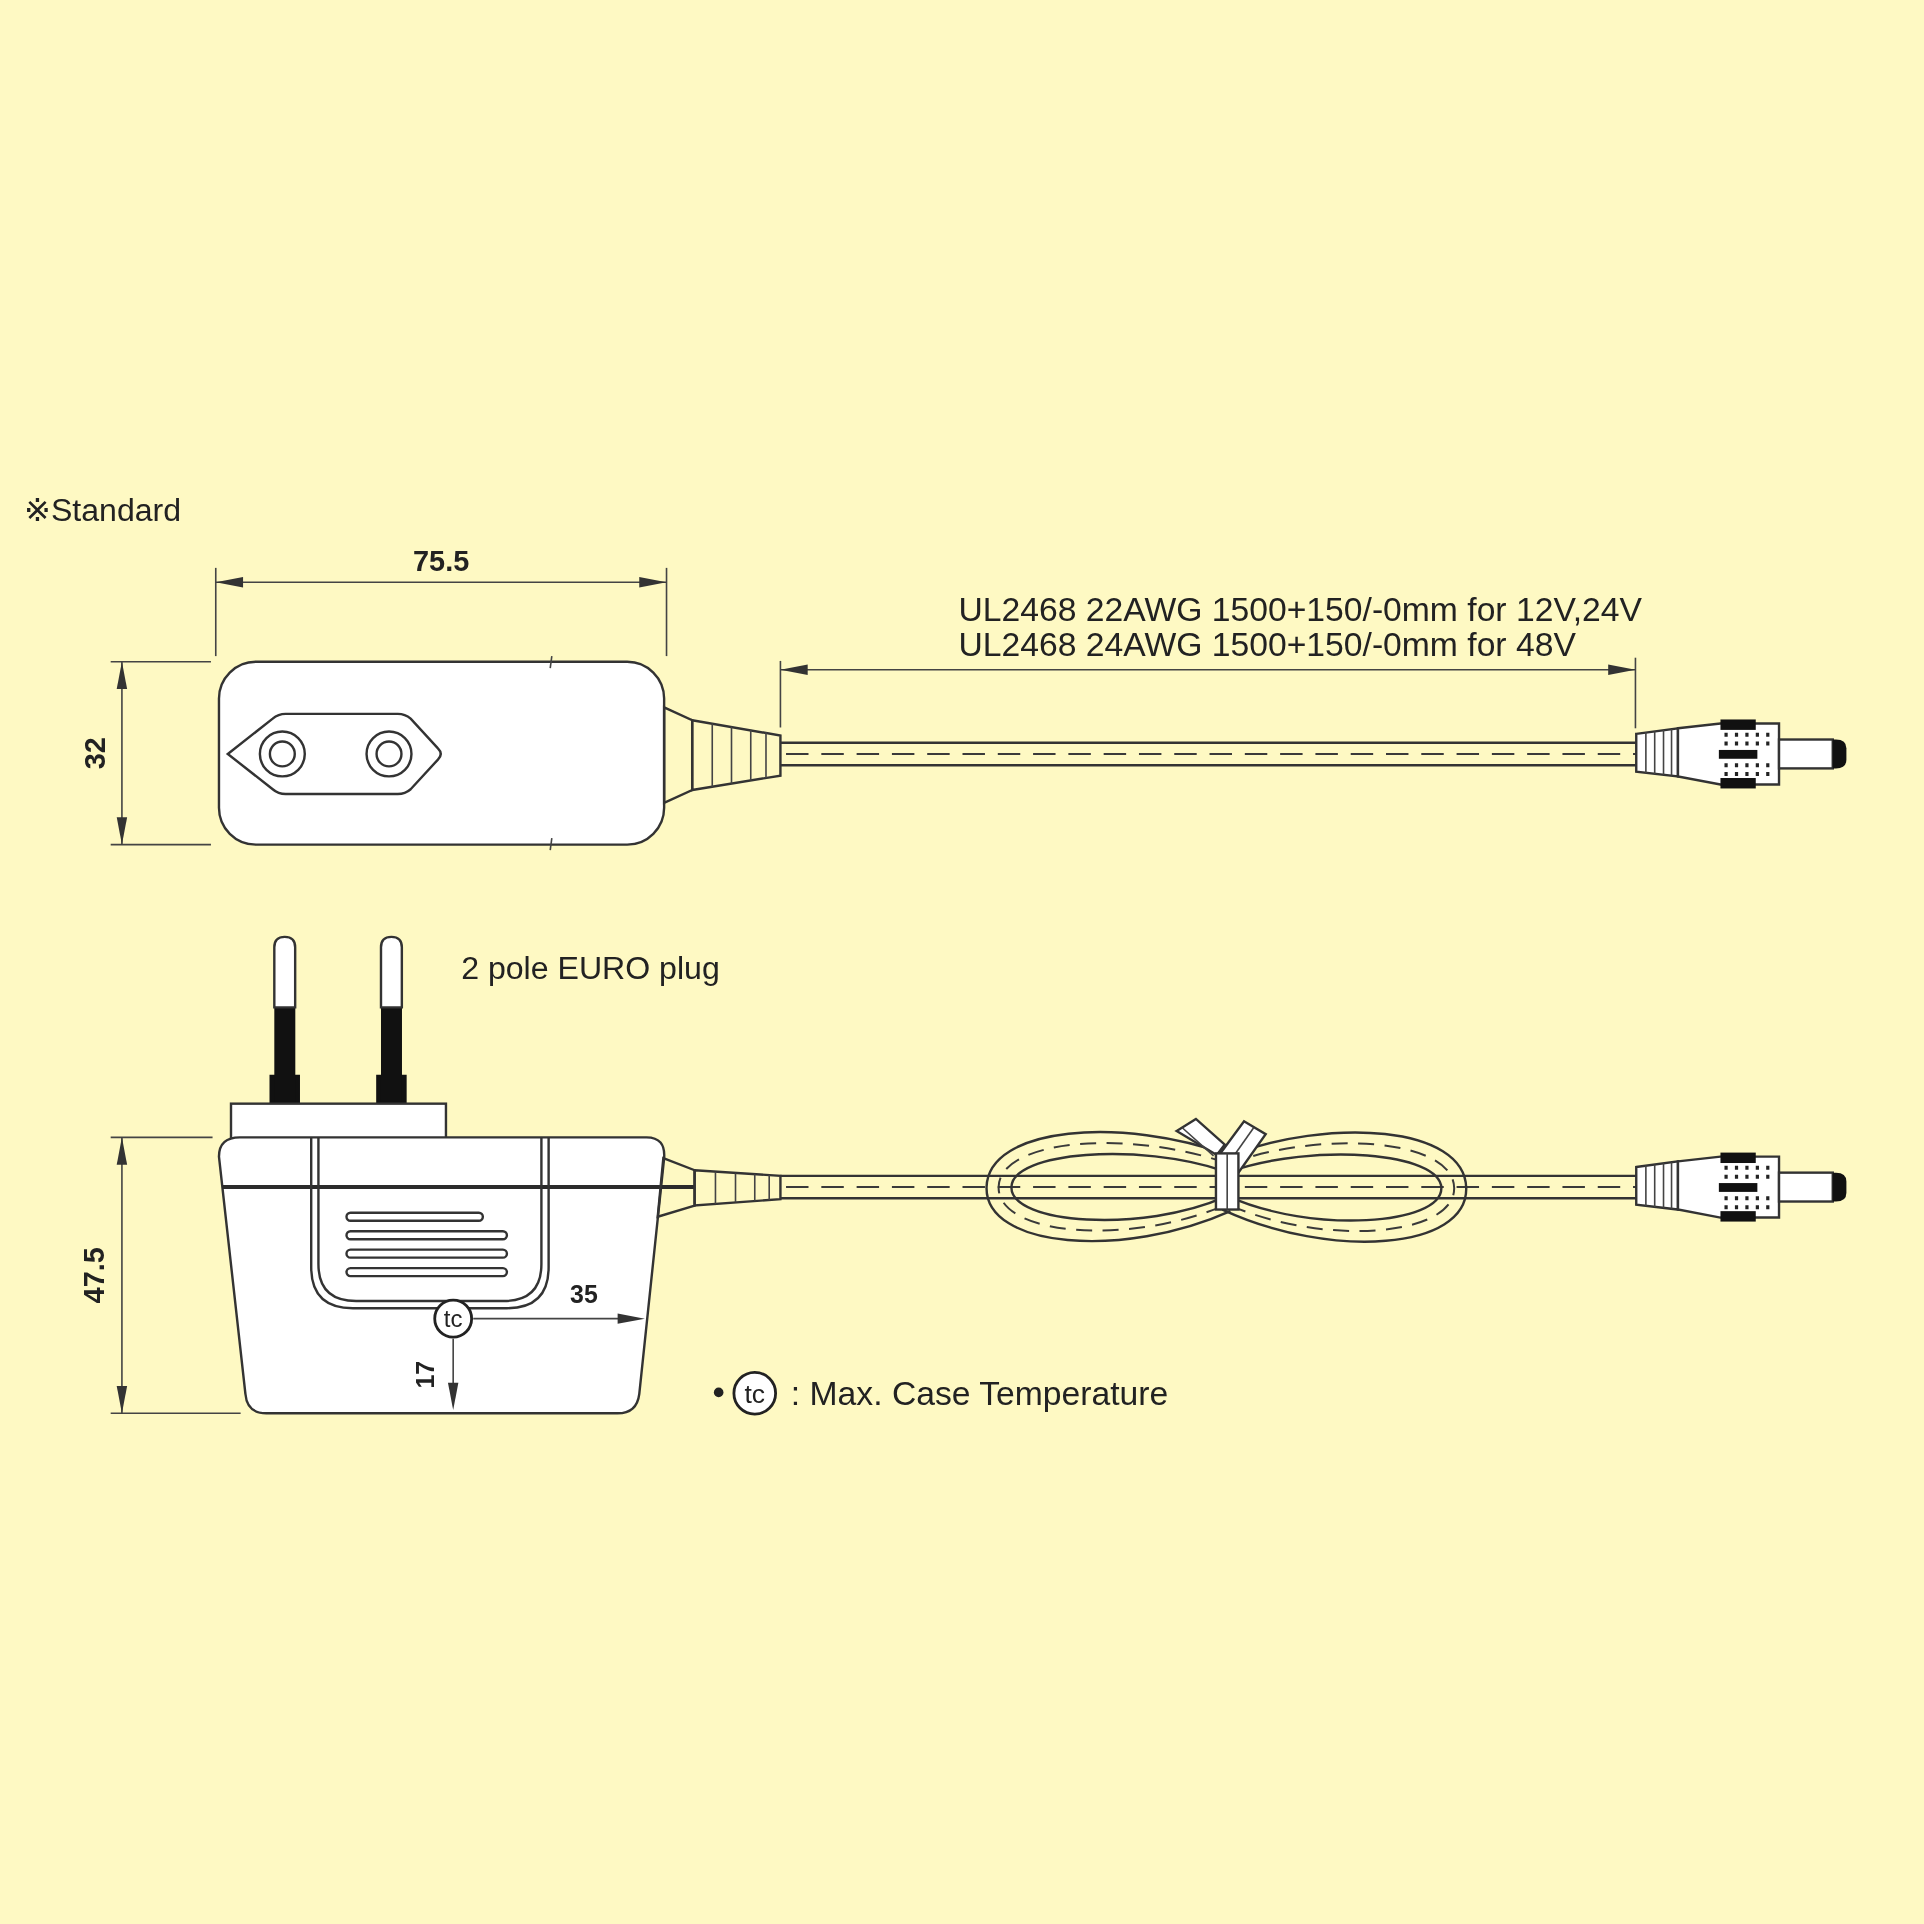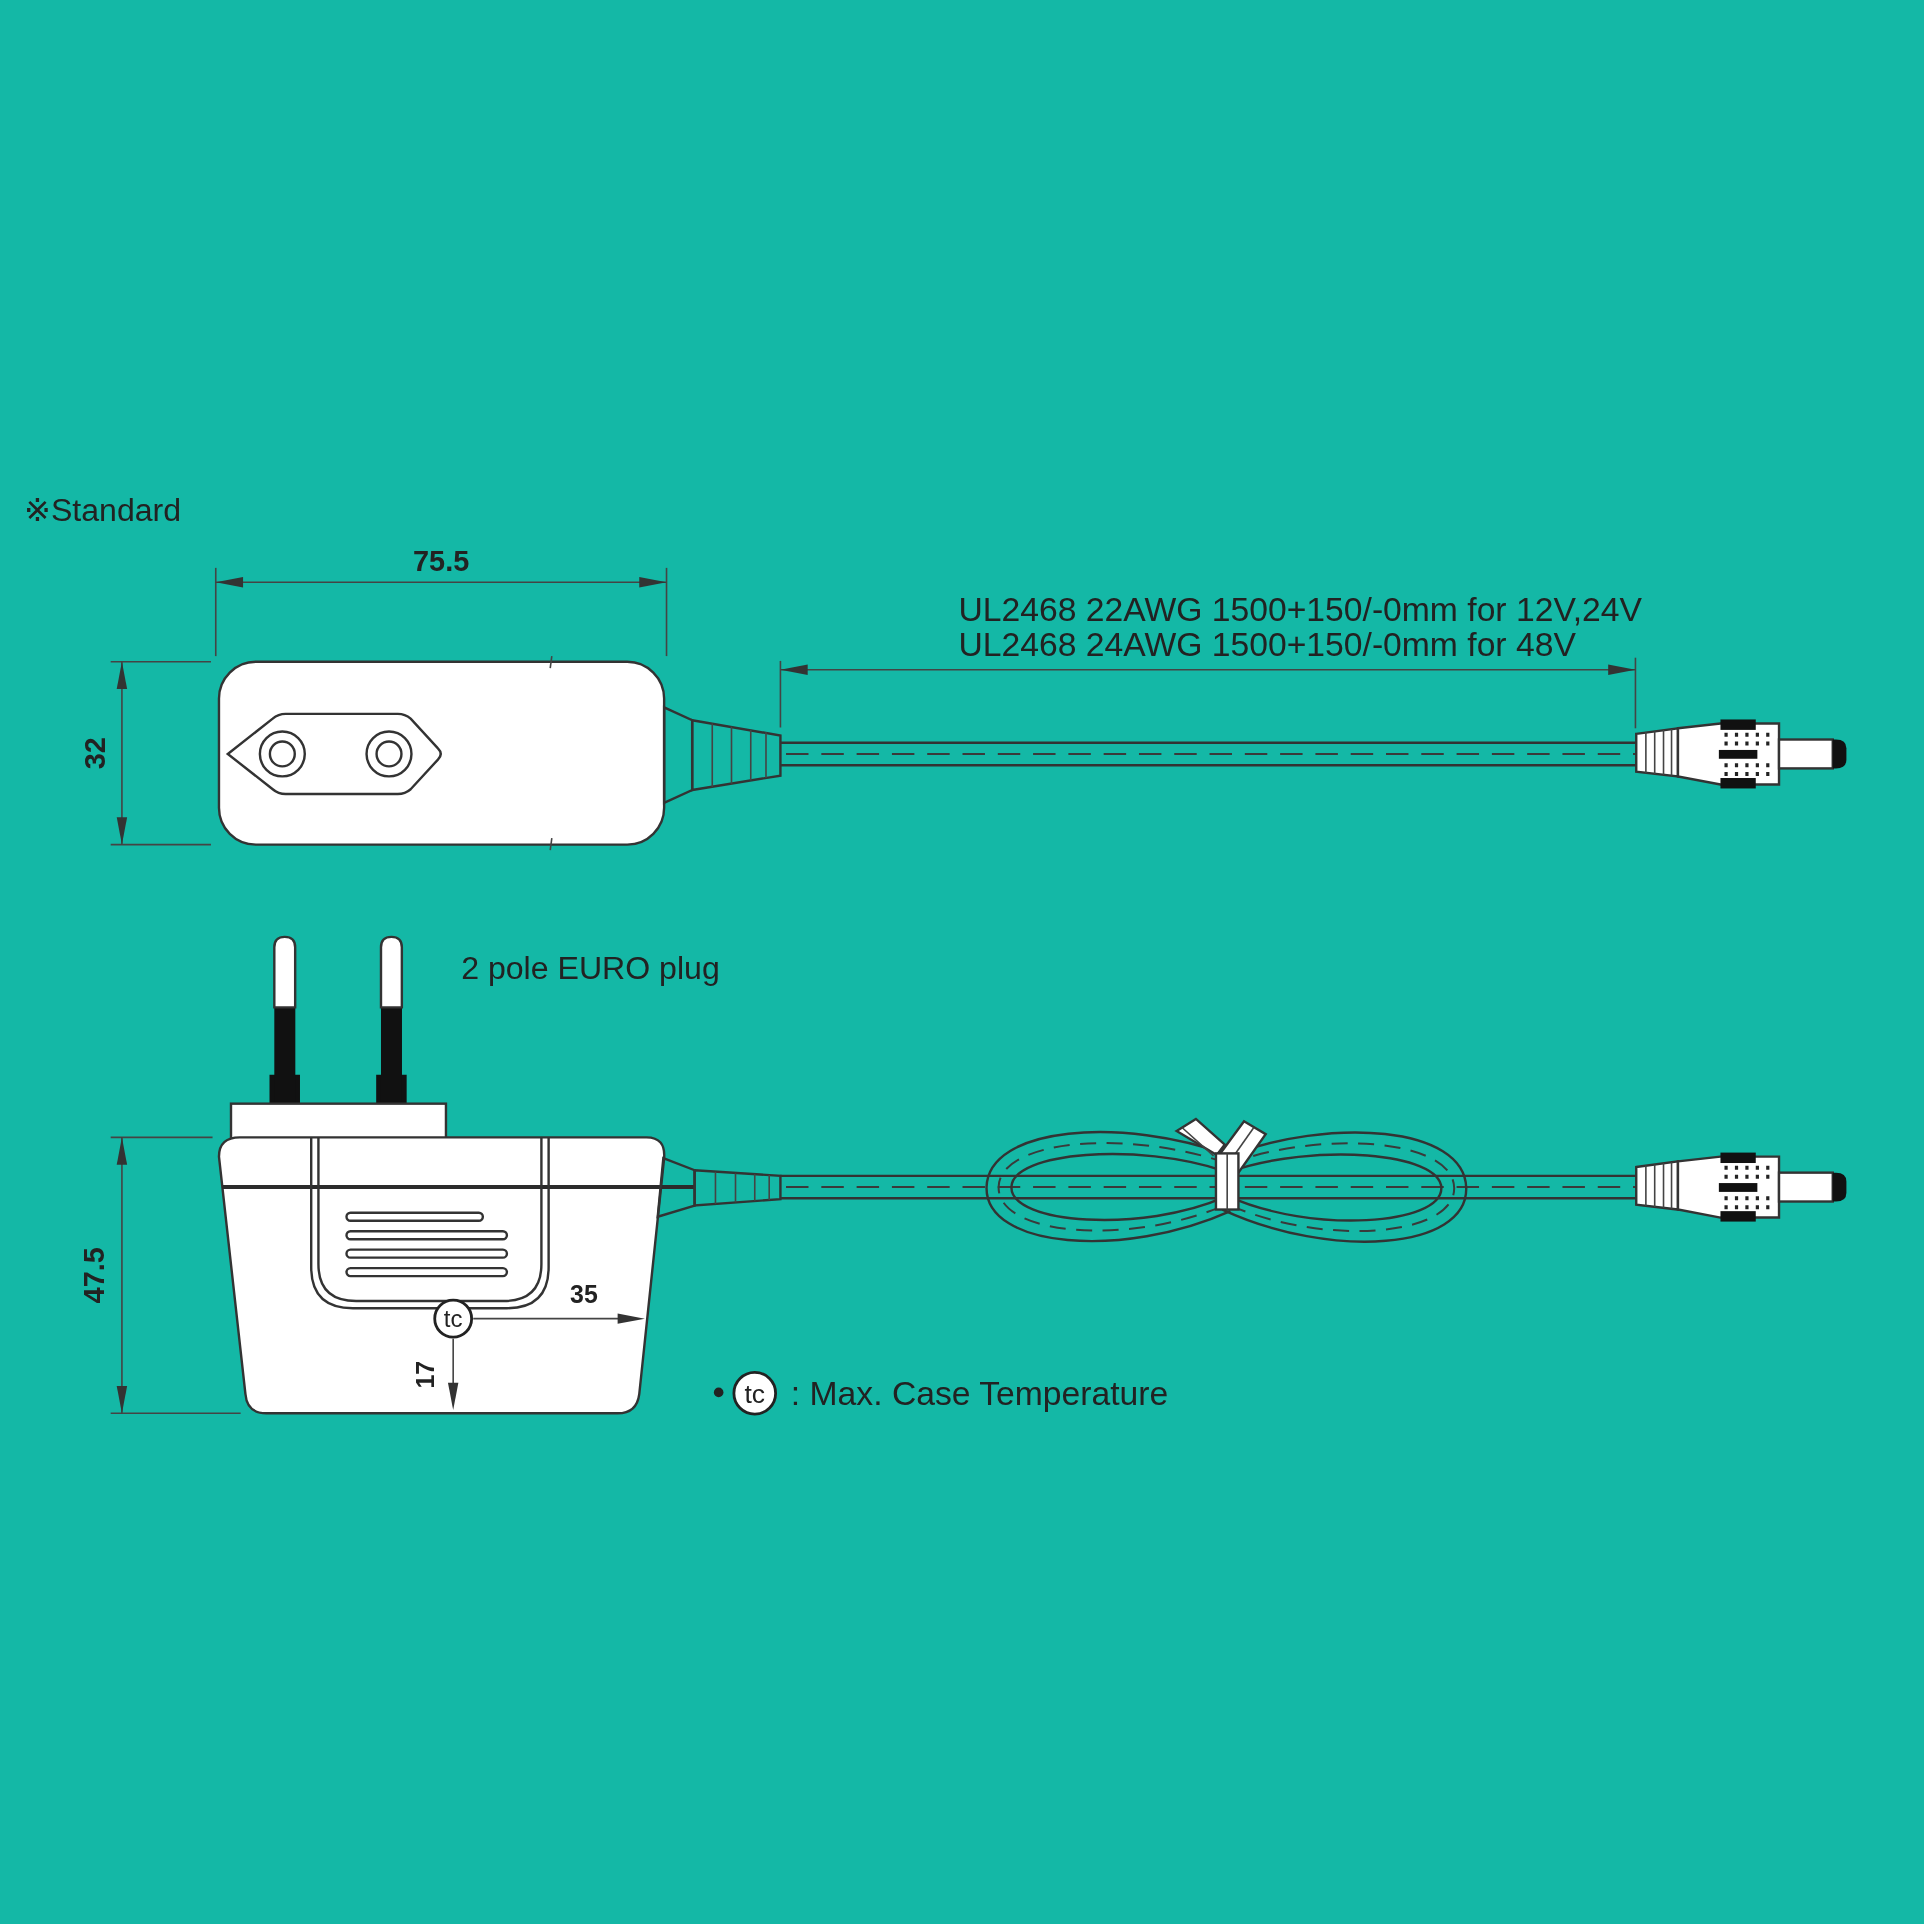--- a/index.html
+++ b/index.html
@@ -1,16 +1,16 @@
 <!DOCTYPE html>
 <html style="font-size:13px"><head>
 <meta charset="utf-8">
 <style>
   html,body{margin:0;padding:0;background:#ffffff;}
-  .page{width:1925px;height:1925px;background:#14b8a6;position:relative;font-family:"Liberation Sans",sans-serif;}
+  .page{width:1925px;height:1925px;background:#fef9c3;position:relative;font-family:"Liberation Sans",sans-serif;}
   svg{display:block}
   svg text{font-family:"Liberation Sans","DejaVu Sans",sans-serif;fill:#222;}
   .lbl{font-size:40px;}
   .spec{font-size:42px;}
   .dim{font-size:36px;font-weight:bold;}
   .dimsm{font-size:31px;font-weight:bold;}
   .tcsm{font-size:30px;}
   .tclg{font-size:33px;}
   .legendtxt{font-size:42px;}
   .outline{fill:none;stroke:#333;stroke-width:3;}

